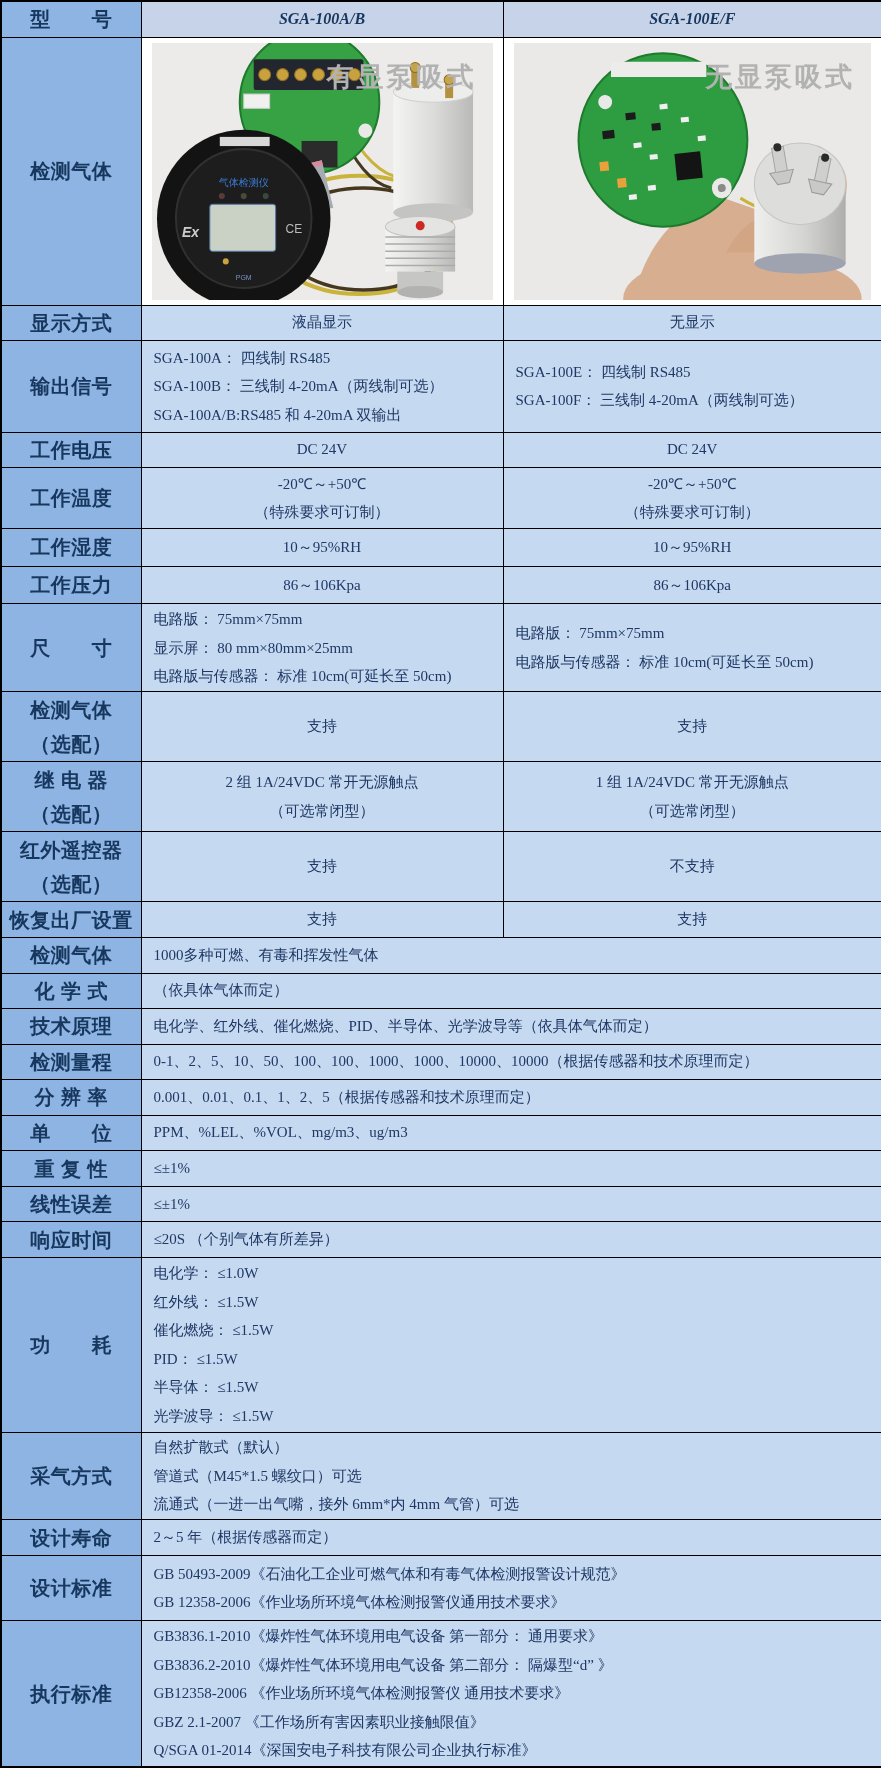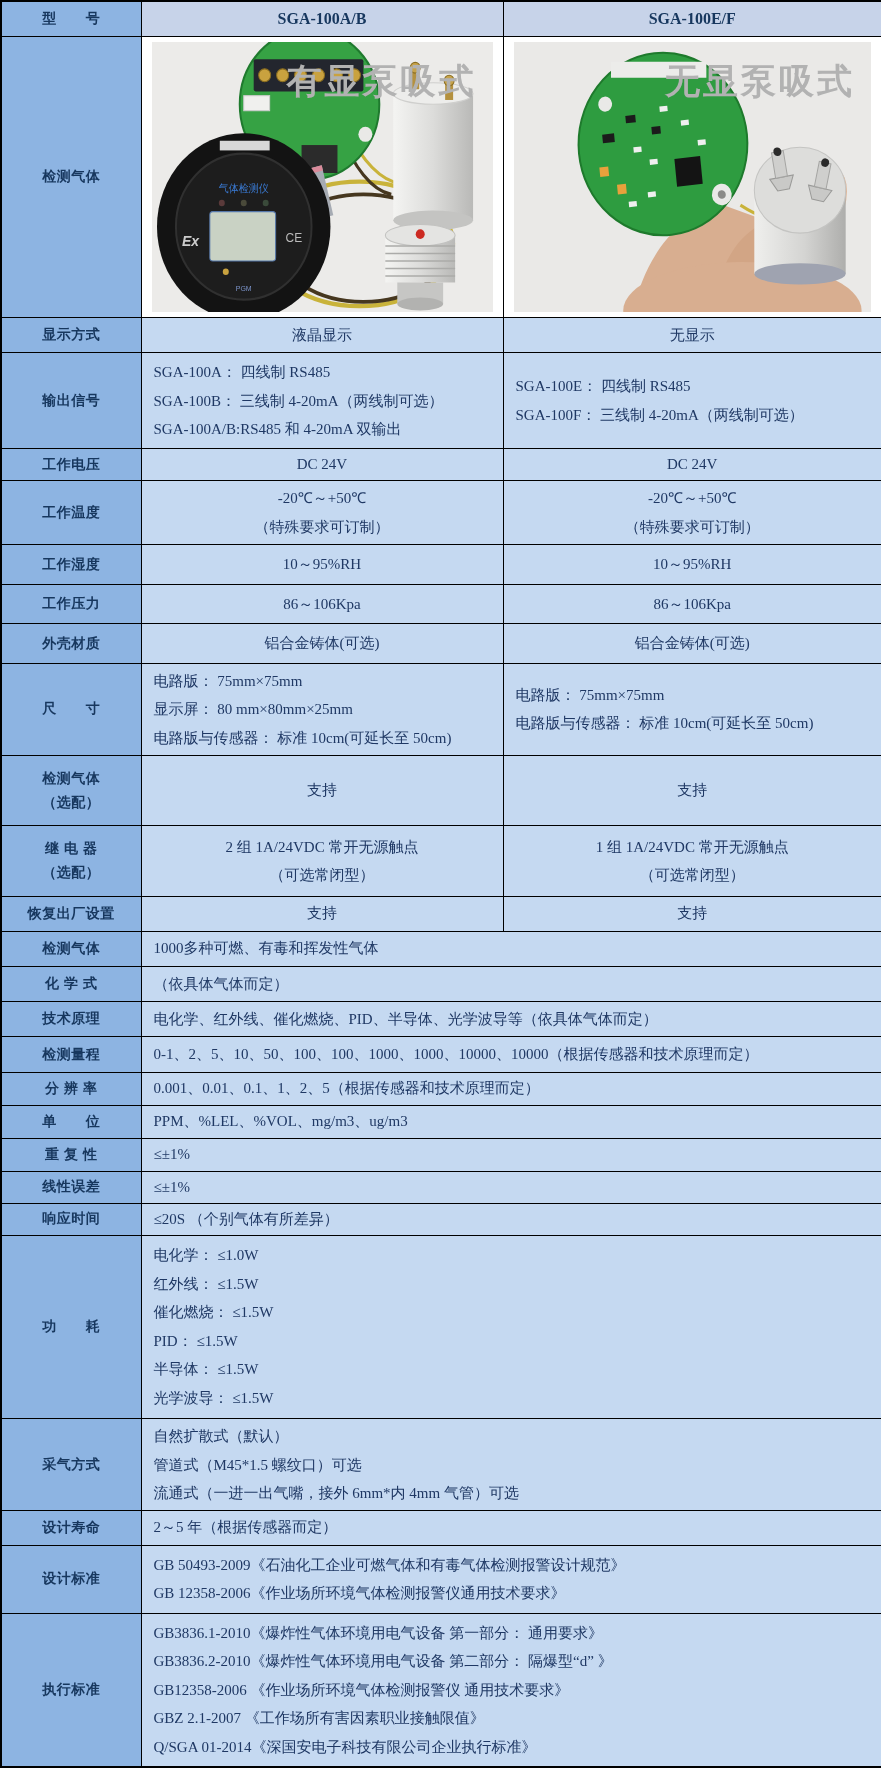--- a/index.html
+++ b/index.html
@@ -7,38 +7,38 @@
   table.spec{
     width:881px;height:1768px;border-collapse:collapse;table-layout:fixed;
     border:2px solid #000;background:#fff;
   }
   td{border:1px solid #000;overflow:hidden;vertical-align:middle;
      color:#1F3864;font-size:15px;padding:0 6px;}
   col.c-label{width:140px;}
   col.c-left{width:362px;}
   col.c-right{width:379px;}
   td.lbl{
-    background:#8DB4E2;font-weight:bold;text-align:center;font-size:14px;
+    background:#8DB4E2;font-weight:bold;text-align:center;font-size:20px;
     color:#17375E;letter-spacing:.5px;white-space:pre-line;line-height:1.7;
   }
   td.hdr{
     background:#C7D3E9;font-weight:bold;text-align:center;font-size:16px;
-    font-family:"Liberation Serif","DejaVu Serif",serif;color:#17375E;
+    font-family:"Liberation Serif","DejaVu Serif",serif;color:#17375E;font-style:italic;
   }
   td.val{
     background:#C5D9F1;text-align:center;
     font-family:"Liberation Serif","DejaVu Serif",serif;
   }
   td.left{text-align:left;padding-left:12px;padding-right:10px;}
   td.pre{white-space:pre-line;line-height:1.9;font-family:Liberation Serif, serif;}
   td.photo-cell{background:#fff;padding:5px 10px;}
   .photo{position:relative;width:100%;height:100%;background:#ECEBE9;overflow:hidden;}
   .photo svg{display:block;width:100%;height:100%;}
   .wm{
-    position:absolute;top:16px;right:16px;color:#b2b2b2;font-size:35px;
+    position:absolute;top:16px;right:16px;color:#b2b2b2;font-size:27px;
     letter-spacing:3px;font-weight:600;
   }
 </style>
 </head>
 <body>
 
 <table class="spec">
   <colgroup>
       <col class="c-label">
       <col class="c-left">
@@ -227,25 +227,20 @@
   <tr style="height:37px">
     <td class="lbl">工作湿度</td>
     <td class="val">10～95%RH</td>
     <td class="val">10～95%RH</td>
   </tr>
   <tr style="height:37px">
     <td class="lbl">工作压力</td>
     <td class="val">86～106Kpa</td>
     <td class="val">86～106Kpa</td>
   </tr>
-  <tr style="height:37px">
-    <td class="lbl">外壳材质</td>
-    <td class="val">铝合金铸体(可选)</td>
-    <td class="val">铝合金铸体(可选)</td>
-  </tr>
   <tr style="height:86px">
     <td class="lbl">尺　　寸</td>
     <td class="val pre left">电路版： 75mm×75mm
 显示屏： 80 mm×80mm×25mm
 电路版与传感器： 标准 10cm(可延长至 50cm)</td>
     <td class="val pre left">电路版： 75mm×75mm
 电路版与传感器： 标准 10cm(可延长至 50cm)</td>
   </tr>
   <tr style="height:66px">
     <td class="lbl">检测气体
@@ -253,20 +248,26 @@
     <td class="val">支持</td>
     <td class="val">支持</td>
   </tr>
   <tr style="height:66px">
     <td class="lbl">继 电 器
 （选配）</td>
     <td class="val pre">2 组 1A/24VDC 常开无源触点
 （可选常闭型）</td>
     <td class="val pre">1 组 1A/24VDC 常开无源触点
 （可选常闭型）</td>
+  </tr>
+  <tr style="height:66px">
+    <td class="lbl">红外遥控器
+（选配）</td>
+    <td class="val">支持</td>
+    <td class="val">不支持</td>
   </tr>
   <tr style="height:33px">
     <td class="lbl">恢复出厂设置</td>
     <td class="val">支持</td>
     <td class="val">支持</td>
   </tr>
 
   <tr style="height:33px">
     <td class="lbl">检测气体</td>
     <td class="val left" colspan="2">1000多种可燃、有毒和挥发性气体</td>

